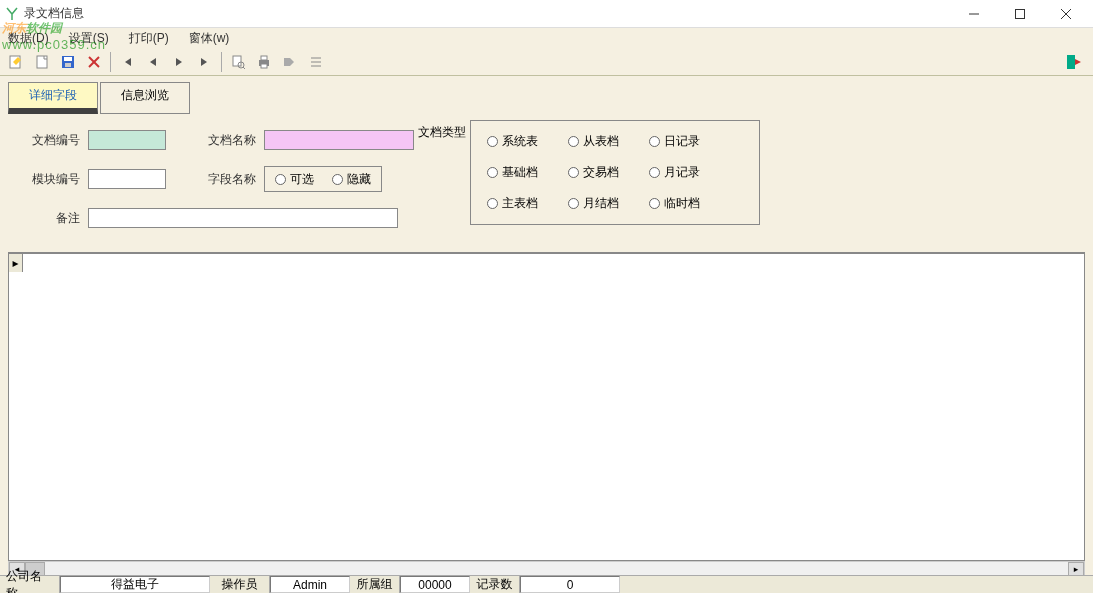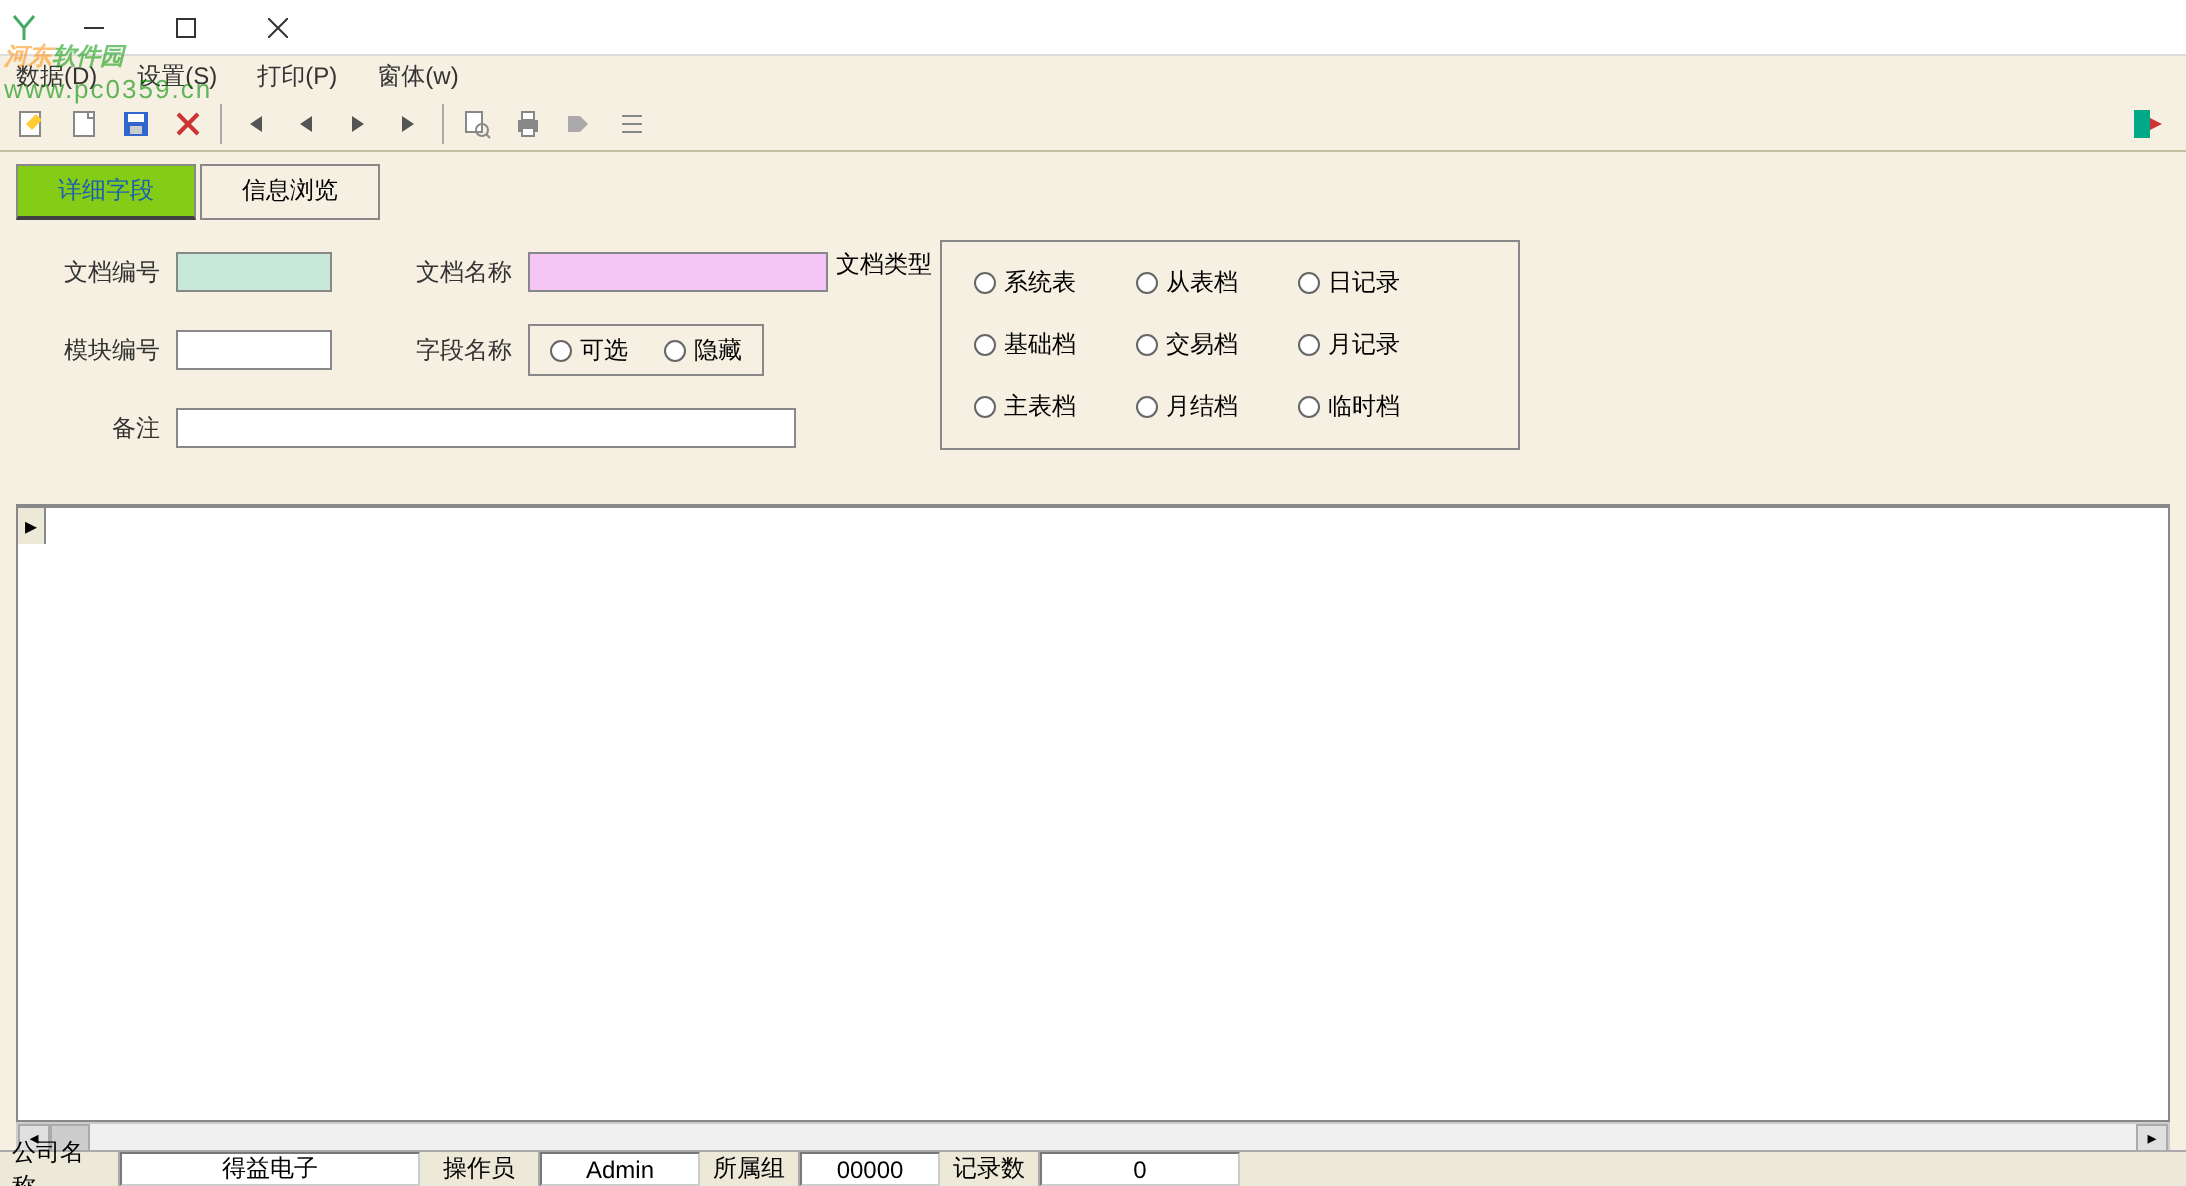--- a/index.html
+++ b/index.html
@@ -18,21 +18,21 @@
 .menubar span { cursor: pointer; color: #333; }
 
 .toolbar { height: 28px; display: flex; align-items: center; padding: 0 4px; gap: 2px; border-bottom: 1px solid #c0c0a0; }
 .toolbar-btn { width: 24px; height: 24px; display: flex; align-items: center; justify-content: center; cursor: pointer; color: #555; }
 .toolbar-sep { width: 1px; height: 20px; background: #aaa; margin: 0 2px; }
 .toolbar-spacer { flex: 1; }
 .toolbar-exit { width: 28px; height: 24px; display: flex; align-items: center; justify-content: center; color: #0a8; cursor: pointer; }
 
 .tabs { display: flex; margin: 6px 0 0 8px; }
 .tab { padding: 4px 20px; border: 1px solid #888; background: #f5f0e1; cursor: pointer; margin-right: 2px; }
-.tab.active { background: #84cc16; color: #1a5fb4; border-bottom: 2px solid #404040; text-align: center; }
+.tab.active { background: #fef9c3; color: #1a5fb4; border-bottom: 6px solid #404040; text-align: center; }
 
 .form-area { padding: 16px 20px 10px 20px; }
 .form-row { display: flex; align-items: center; margin-bottom: 16px; }
 .form-label { width: 60px; text-align: right; margin-right: 8px; color: #333; }
 .form-input { height: 20px; border: 1px solid #888; background: #fff; }
 .inp-docid { width: 78px; background: #c5e8d8; }
 .inp-docname { width: 150px; background: #f5c5f5; }
 .inp-modid { width: 78px; }
 .inp-remark { width: 310px; }
 
@@ -66,20 +66,21 @@
 </style>
 </head>
 <body>
 
 <div class="titlebar">
   <span class="titlebar-icon">
     <svg width="16" height="16" viewBox="0 0 16 16">
         <path d="M3 2 L8 8 L13 2 M8 8 L8 14" stroke="#4a6" stroke-width="1.5" fill="none"></path>
       </svg>
   </span>
+  <span class="titlebar-text">录文档信息</span>
   <div class="titlebar-btns">
     <div class="titlebar-btn">
         <svg width="10" height="10">
           <line x1="0" y1="5" x2="10" y2="5" stroke="#333"></line>
         </svg>
       </div>
     <div class="titlebar-btn">
         <svg width="10" height="10">
           <rect x="0.5" y="0.5" width="9" height="9" stroke="#333" fill="none"></rect>
         </svg>

